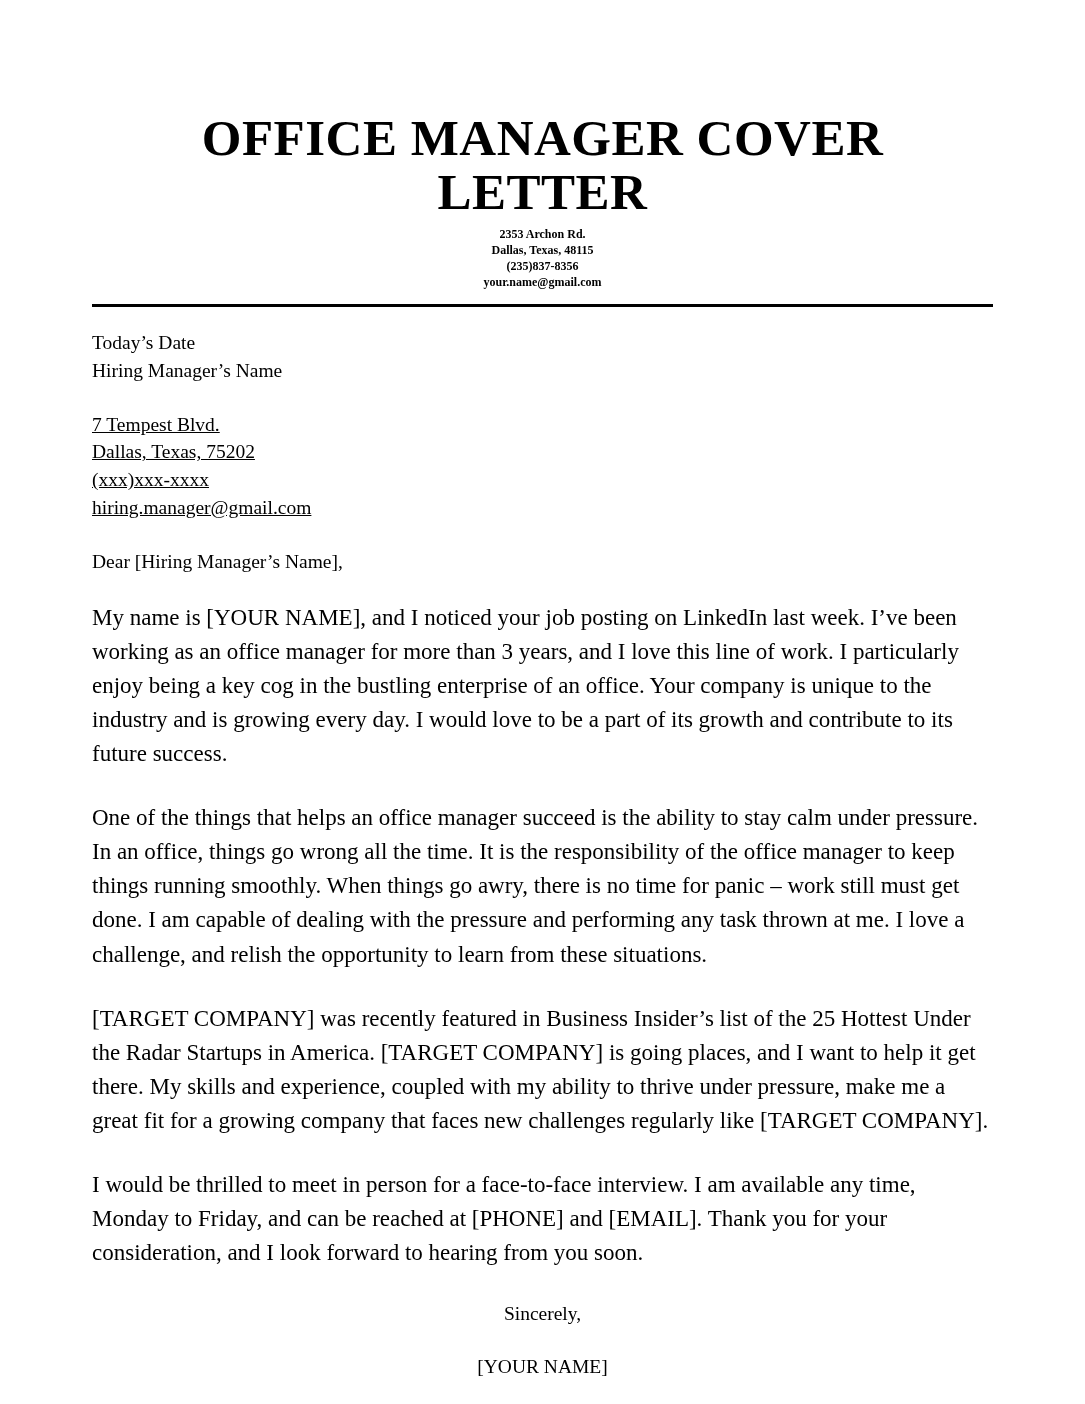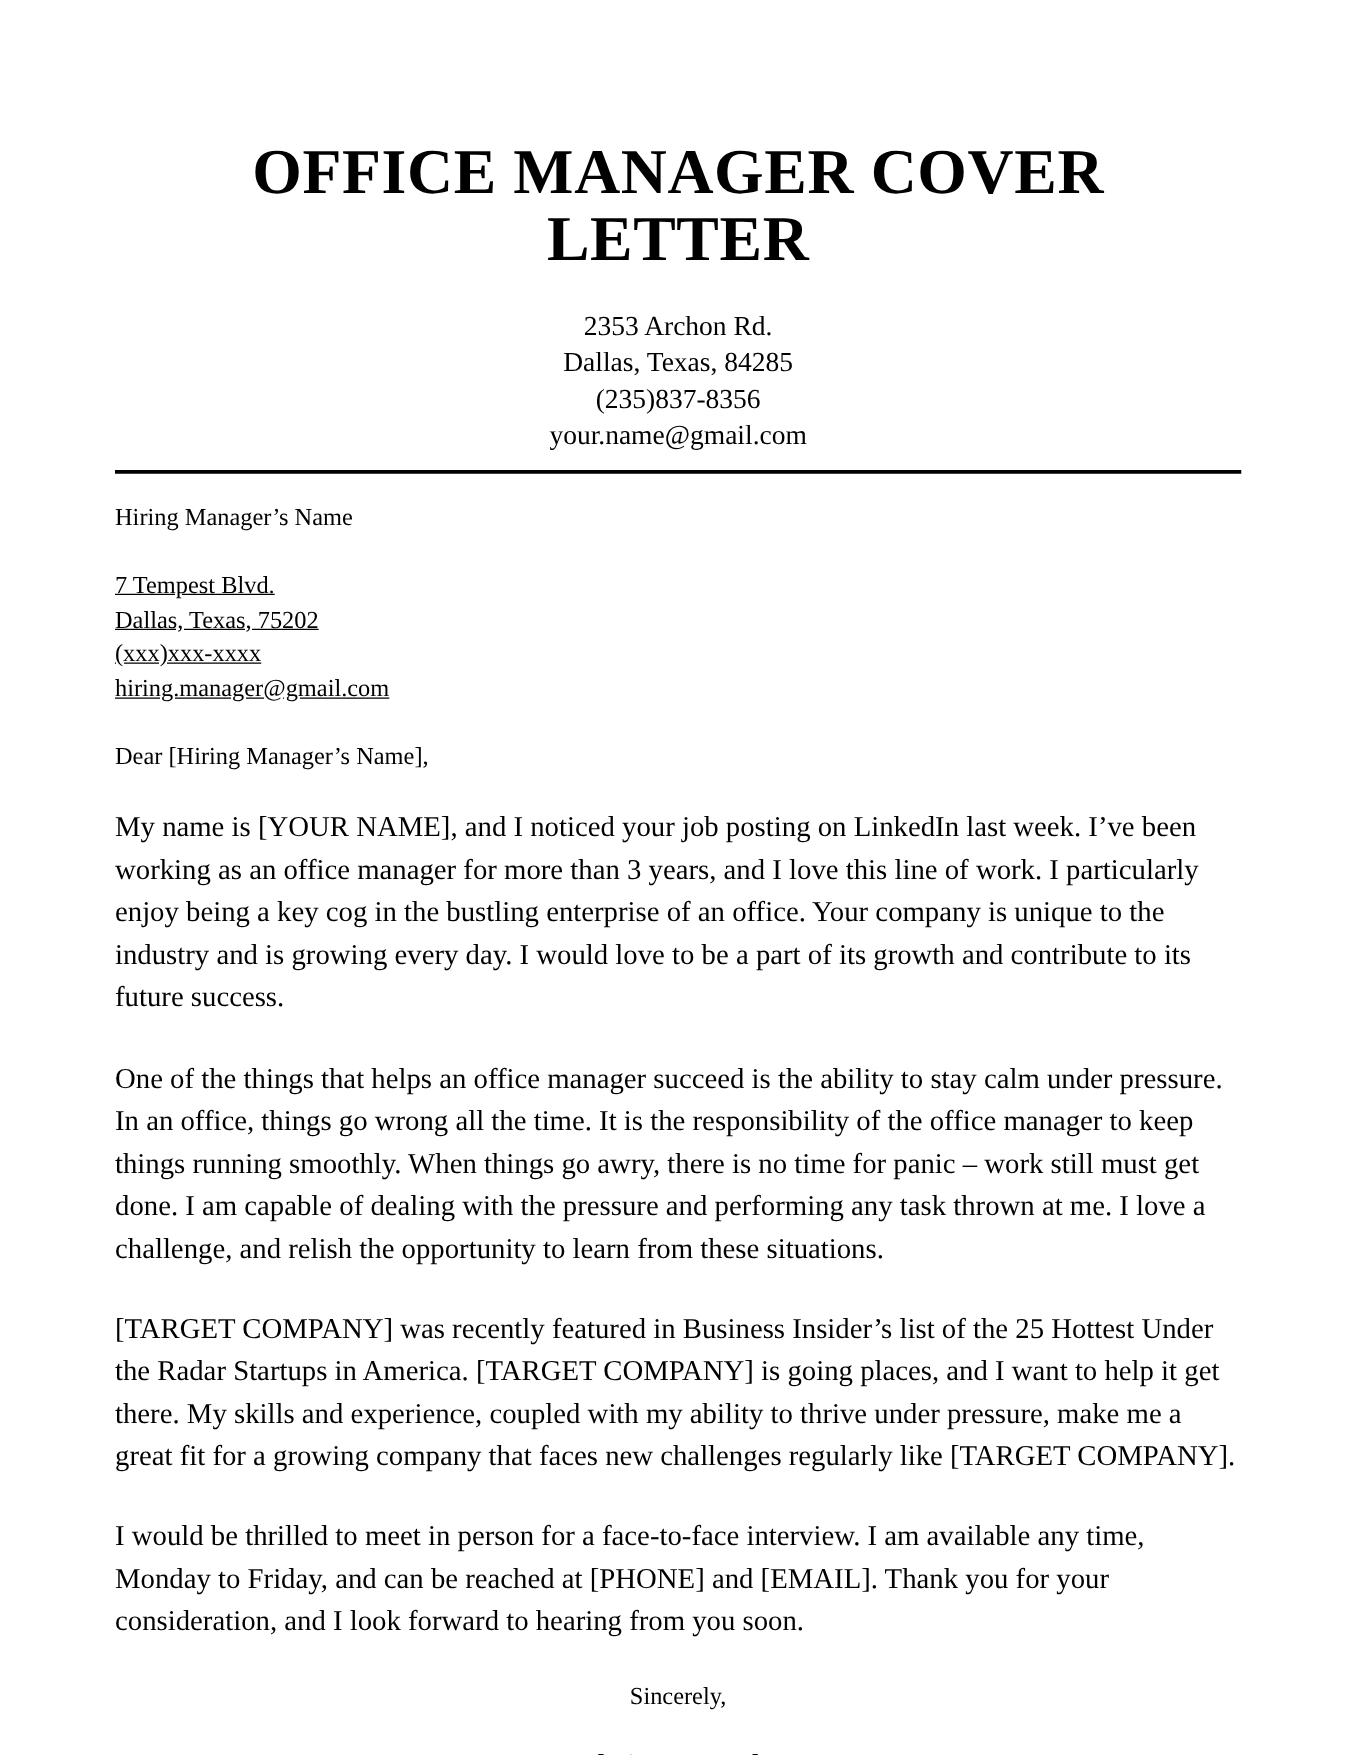--- a/index.html
+++ b/index.html
@@ -34,24 +34,25 @@
     text-align: center;
     font-family: "Liberation Serif", serif;
     font-weight: bold;
     font-size: 51px;
     letter-spacing: 0.5px;
     line-height: 1.05;
     color: #000;
   }
   .contact-block {
     text-align: center;
-    margin-top: 27px;
-    font-size: 22px;
+    margin-top: 8px;
+    font-size: 12px;
     line-height: 1.32;
     font-family: "Liberation Serif", serif;
+    font-weight: bold;
   }
   .contact-line {
     display: block;
   }
   .rule {
     border: 0;
     border-top: 3px solid #000;
     margin: 14px 0 0 0;
     width: 901px;
   }
@@ -78,29 +79,30 @@
 </head>
 <body>
 
 <div class="page">
   <div class="content">
 
     <h1 class="doc-title">OFFICE MANAGER COVER LETTER</h1>
 
     <div class="contact-block">
       <span class="contact-line">2353 Archon Rd.</span>
-      <span class="contact-line">Dallas, Texas, 84285</span>
+      <span class="contact-line">Dallas, Texas, 48115</span>
       <span class="contact-line">(235)837-8356</span>
       <span class="contact-line">your.name@gmail.com</span>
     </div>
 
     <hr class="rule">
 
     <div class="body-area">
 
+      <span class="line">Today’s Date</span>
       <span class="line">Hiring Manager’s Name</span>
 
       <div class="gap-md"></div>
 
       <span class="addr-line">7 Tempest Blvd.</span>
       <span class="addr-line">Dallas, Texas, 75202</span>
       <span class="addr-line">(xxx)xxx-xxxx</span>
       <span class="addr-line">hiring.manager@gmail.com</span>
 
       <div class="gap-md"></div>

